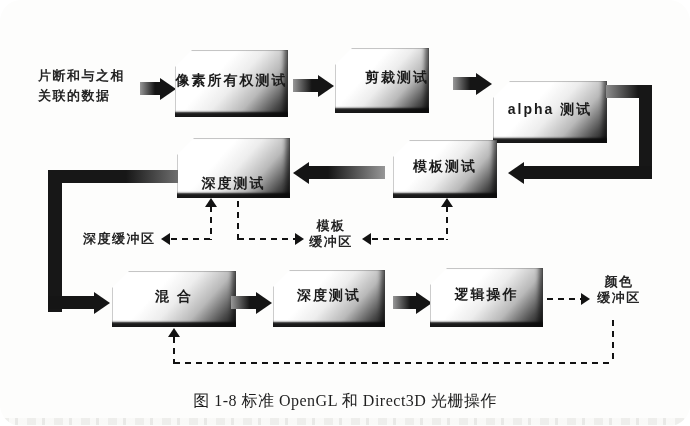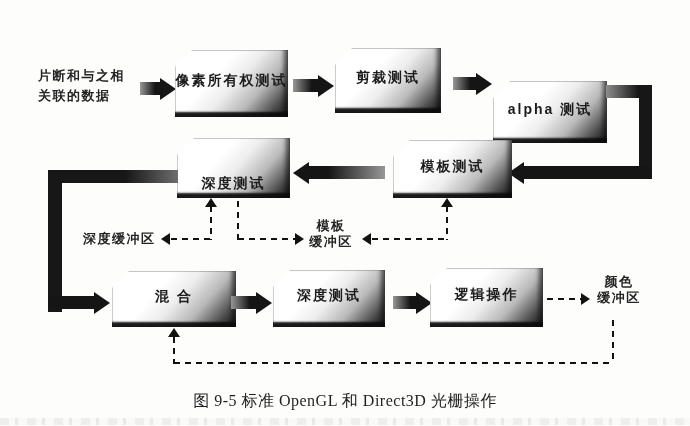--- a/index.html
+++ b/index.html
@@ -1,19 +1,20 @@
 <!DOCTYPE html>
 <html><head>
 <meta charset="utf-8">
 <style>
   html,body{margin:0;padding:0;background:#ffffff;}
   .stage{
     position:relative;width:690px;height:426px;overflow:hidden;
     background:#fdfdfc;
     font-family:"Liberation Sans", sans-serif;
+    border-radius:21px;
   }
   
   .node{
     position:absolute;display:flex;align-items:center;justify-content:center;
     background:linear-gradient(132deg,#ffffff 36%,#ededed 52%,#b9b9b9 70%,#4a4a4a 88%,#0f0f0f 100%);
     clip-path:polygon(17px 0, 100% 0, 100% 100%, 0 100%, 0 17px);
     box-shadow:inset 0 -7px 2px -2px rgba(12,12,12,.94),
                inset -7px 0 4px -3px rgba(12,12,12,.6),
                inset 0 0 0 1px rgba(110,110,110,.35);
     font-weight:bold;font-size:14px;letter-spacing:2px;color:#1b1b1b;
@@ -67,35 +68,35 @@
       <div class="hd"></div>
     </div>
   <div class="ar right" style="left:453px;top:72px;width:39px;">
       <div class="sh"></div>
       <div class="hd"></div>
     </div>
 
   <div class="node" style="left:175px;top:50px;width:113px;height:67px;align-items:center;">
     <span>像素所有权测试</span>
   </div>
-  <div class="node" style="left:335px;top:48px;width:106px;height:65px;">
+  <div class="node" style="left:335px;top:48px;width:94px;height:65px;justify-content:flex-end;">
     <span>剪裁测试</span>
   </div>
   <div class="node" style="left:493px;top:50px;width:114px;height:62px;margin-top:31px;">
     <span>alpha 测试</span>
   </div>
 
   <div class="seg" style="left:606px;top:85px;width:46px;height:13px;background:linear-gradient(90deg,#8d8d8d,#171717 70%);"></div>
   <div class="seg" style="left:639px;top:85px;width:13px;height:92px;"></div>
   <div class="ar left" style="left:508px;top:161px;width:144px;">
       <div class="sh" style="background:#151515;"></div>
       <div class="hd"></div>
     </div>
 
-  <div class="node" style="left:393px;top:140px;width:119px;height:58px;">
+  <div class="node" style="left:393px;top:140px;width:104px;height:58px;">
     <span>模板测试</span>
   </div>
   <div class="ar left" style="left:293px;top:161px;width:92px;">
       <div class="sh"></div>
       <div class="hd"></div>
     </div>
   <div class="node" style="left:177px;top:138px;width:113px;height:60px;align-items:flex-end;">
     <span>深度测试</span>
   </div>
 
@@ -150,17 +151,17 @@
   <div class="lbl center" style="left:591px;top:274px;width:56px;">
     <div>颜色</div>
     <div>缓冲区</div>
   </div>
 
   <div class="dv" style="left:612px;top:320px;height:44px;"></div>
   <div class="dh" style="left:174px;top:362px;width:440px;"></div>
   <div class="dv" style="left:173px;top:337px;height:27px;"></div>
   <div class="tri up" style="left:168px;top:328px;"></div>
 
-  <div class="caption">图 9-5   标准 OpenGL 和 Direct3D 光栅操作</div>
+  <div class="caption">图 1-8   标准 OpenGL 和 Direct3D 光栅操作</div>
 
   <div class="scan-noise"></div>
 
 </div>
 
 </body></html>

